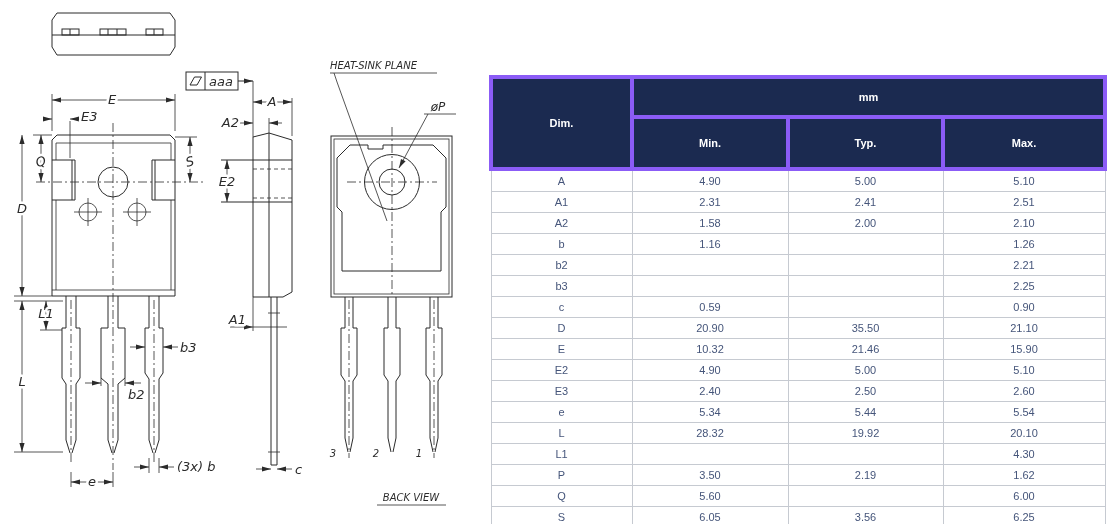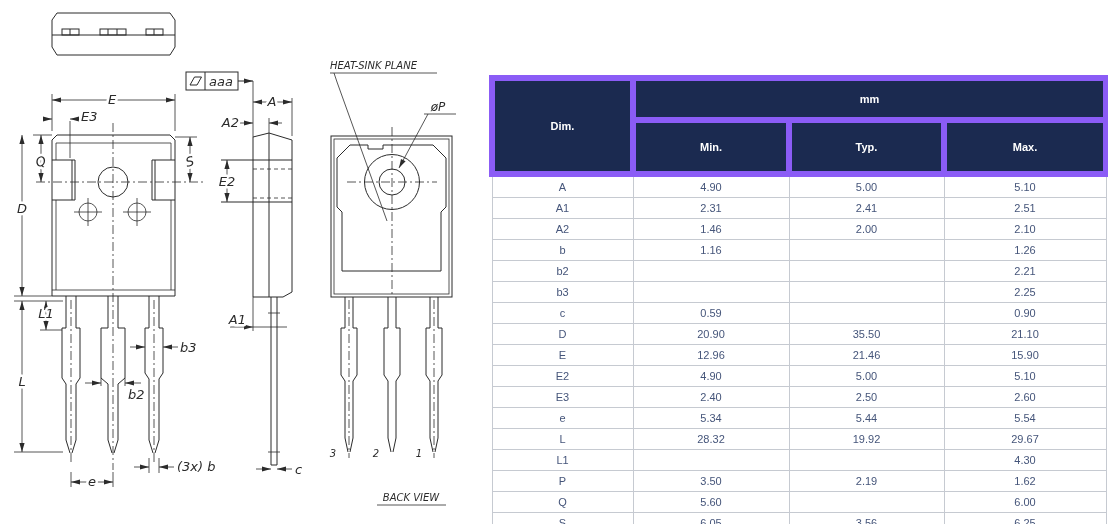--- a/index.html
+++ b/index.html
@@ -13,21 +13,21 @@
   .hid{stroke:#2b2b2b;stroke-width:0.8;fill:none;stroke-dasharray:4 3;}
   .ar{fill:#2b2b2b;stroke:none;}
   .dim-label{font:italic 13px "DejaVu Sans",sans-serif;fill:#2b2b2b;
              stroke:#ffffff;stroke-width:5px;paint-order:stroke;stroke-linejoin:round;}
   .dim-label-sm{font:italic 10px "DejaVu Sans",sans-serif;fill:#2b2b2b;
              stroke:#ffffff;stroke-width:4px;paint-order:stroke;stroke-linejoin:round;}
   
   .dim-table{position:absolute;left:489px;top:75px;width:614px;border-collapse:collapse;
              table-layout:fixed;font-family:"Liberation Sans",sans-serif;}
   .dim-table th{background:#1b2a50;color:#fff;font-size:11px;font-weight:bold;
-                border:6px solid #8b5cf6;padding:12px;text-align:center;}
+                border:4px solid #8b5cf6;padding:12px;text-align:center;}
   .dim-table .h1{height:21px;}
   .dim-table .h2 th{height:24px;}
   .dim-table td{font-size:11px;color:#45557a;text-align:center;height:20px;
                 border:1px solid #c6cad1;background:#fff;padding:0;}
   .col-dim{width:141px;}
   .col-min{width:156px;}
   .col-typ{width:155px;}
   .col-max{width:162px;}
 </style>
 </head>
@@ -233,21 +233,21 @@
           <td>5.10</td>
         </tr>
         <tr>
           <td>A1</td>
           <td>2.31</td>
           <td>2.41</td>
           <td>2.51</td>
         </tr>
         <tr>
           <td>A2</td>
-          <td>1.46</td>
+          <td>1.58</td>
           <td>2.00</td>
           <td>2.10</td>
         </tr>
         <tr>
           <td>b</td>
           <td>1.16</td>
           <td></td>
           <td>1.26</td>
         </tr>
         <tr>
@@ -269,21 +269,21 @@
           <td>0.90</td>
         </tr>
         <tr>
           <td>D</td>
           <td>20.90</td>
           <td>35.50</td>
           <td>21.10</td>
         </tr>
         <tr>
           <td>E</td>
-          <td>12.96</td>
+          <td>10.32</td>
           <td>21.46</td>
           <td>15.90</td>
         </tr>
         <tr>
           <td>E2</td>
           <td>4.90</td>
           <td>5.00</td>
           <td>5.10</td>
         </tr>
         <tr>
@@ -295,21 +295,21 @@
         <tr>
           <td>e</td>
           <td>5.34</td>
           <td>5.44</td>
           <td>5.54</td>
         </tr>
         <tr>
           <td>L</td>
           <td>28.32</td>
           <td>19.92</td>
-          <td>29.67</td>
+          <td>20.10</td>
         </tr>
         <tr>
           <td>L1</td>
           <td></td>
           <td></td>
           <td>4.30</td>
         </tr>
         <tr>
           <td>P</td>
           <td>3.50</td>

